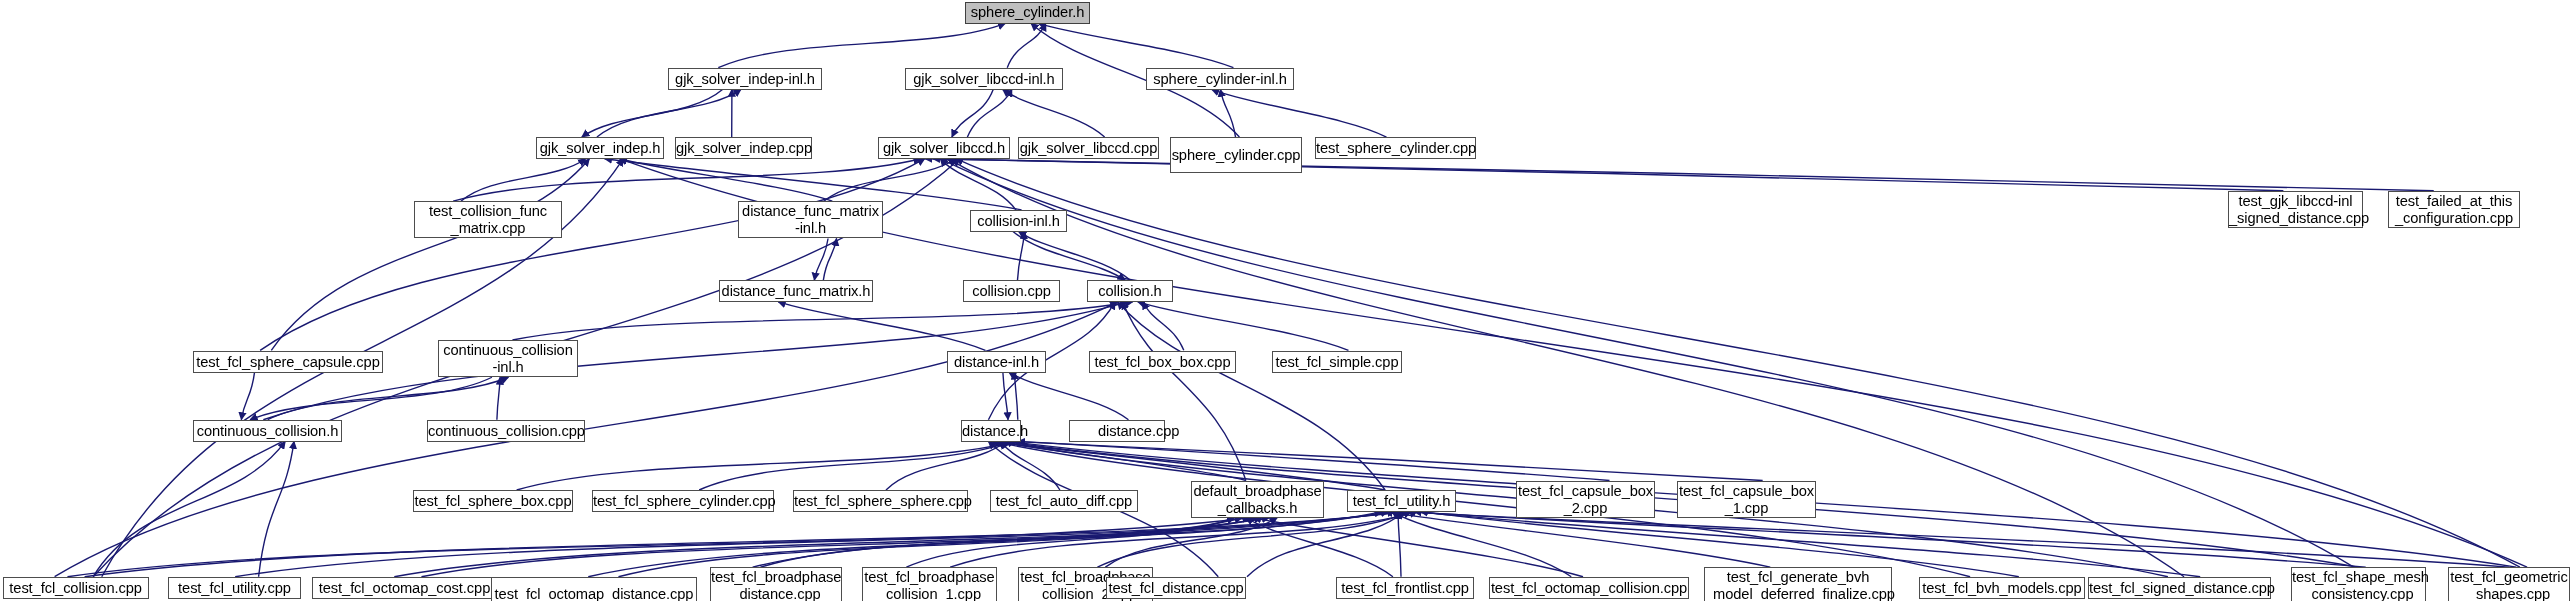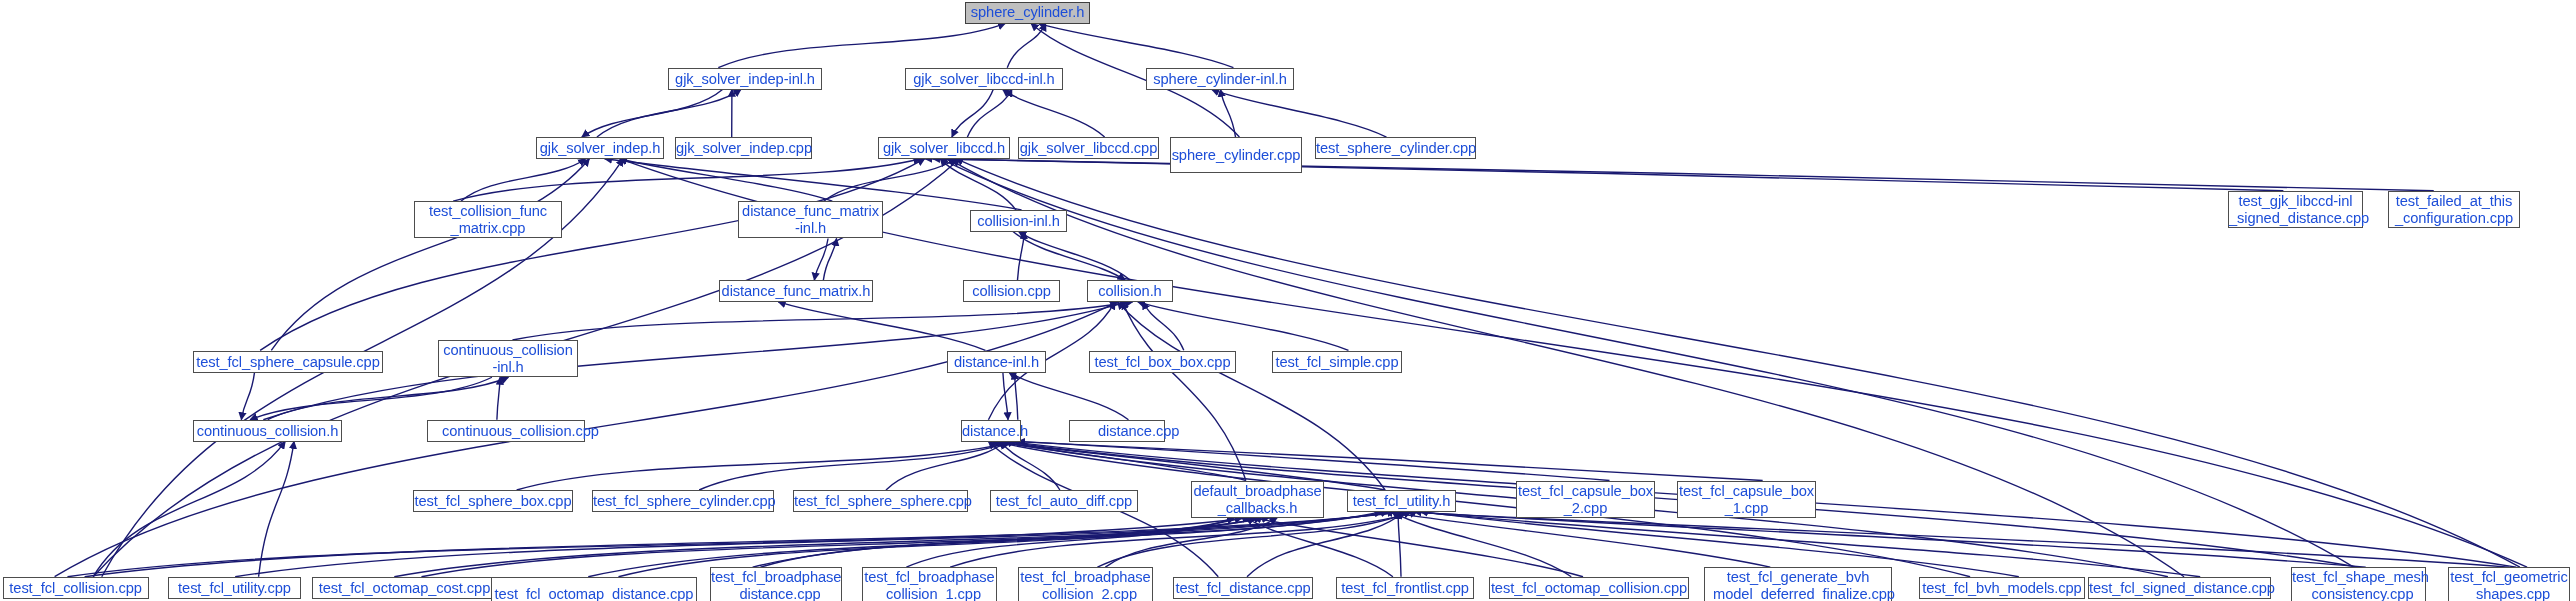--- a/index.html
+++ b/index.html
@@ -20,21 +20,21 @@
     left: 0; top: 0;
     width: 2576px;
     height: 601px;
     pointer-events: none;
   }
   .node {
     position: absolute;
     box-sizing: border-box;
     border: 1.3px solid #4d4d4d;
     background: #ffffff;
-    color: #1d4ed8;
+    color: #000000;
     font-size: 14.7px;
     line-height: 1.12;
     display: flex;
     align-items: center;
     justify-content: center;
     text-align: center;
     white-space: pre;
     letter-spacing: -0.1px;
     z-index: 5;
   }
@@ -170,21 +170,21 @@
       <div class="node" style="left: 719px; top: 280px; width: 154px; height: 22px;"><span class="lbl">distance_func_matrix.h</span></div>
       <div class="node" style="left: 963px; top: 280px; width: 97px; height: 22px;"><span class="lbl">collision.cpp</span></div>
       <div class="node" style="left: 1087px; top: 280px; width: 86px; height: 22px;"><span class="lbl">collision.h</span></div>
       <div class="node" style="left: 193px; top: 351px; width: 190px; height: 22px;"><span class="lbl">test_fcl_sphere_capsule.cpp</span></div>
       <div class="node" style="left: 438px; top: 340px; width: 140px; height: 37px;"><span class="lbl">continuous_collision
 -inl.h</span></div>
       <div class="node" style="left: 947px; top: 351px; width: 99px; height: 22px;"><span class="lbl">distance-inl.h</span></div>
       <div class="node" style="left: 1089px; top: 351px; width: 147px; height: 22px;"><span class="lbl">test_fcl_box_box.cpp</span></div>
       <div class="node" style="left: 1272px; top: 351px; width: 130px; height: 22px;"><span class="lbl">test_fcl_simple.cpp</span></div>
       <div class="node" style="left: 193px; top: 420px; width: 149px; height: 22px;"><span class="lbl">continuous_collision.h</span></div>
-      <div class="node" style="left: 427px; top: 420px; width: 158px; height: 22px; padding-left: 14px;"><span class="lbl">continuous_collision.cpp</span></div>
+      <div class="node" style="left: 427px; top: 420px; width: 158px; height: 22px;"><span class="lbl">continuous_collision.cpp</span></div>
       <div class="node" style="left: 961px; top: 420px; width: 60px; height: 22px;"><span class="lbl">distance.h</span></div>
       <div class="node" style="left: 1069px; top: 420px; width: 96px; height: 22px; padding-left: 28px;"><span class="lbl">distance.cpp</span></div>
       <div class="node" style="left: 413px; top: 490px; width: 160px; height: 22px;"><span class="lbl">test_fcl_sphere_box.cpp</span></div>
       <div class="node" style="left: 592px; top: 490px; width: 182px; height: 22px;"><span class="lbl">test_fcl_sphere_cylinder.cpp</span></div>
       <div class="node" style="left: 793px; top: 490px; width: 175px; height: 22px;"><span class="lbl">test_fcl_sphere_sphere.cpp</span></div>
       <div class="node" style="left: 990px; top: 490px; width: 148px; height: 22px;"><span class="lbl">test_fcl_auto_diff.cpp</span></div>
       <div class="node" style="left: 1191px; top: 481px; width: 133px; height: 37px;"><span class="lbl">default_broadphase
 _callbacks.h</span></div>
       <div class="node" style="left: 1347px; top: 490px; width: 109px; height: 22px;"><span class="lbl">test_fcl_utility.h</span></div>
       <div class="node" style="left: 1516px; top: 481px; width: 139px; height: 37px;"><span class="lbl">test_fcl_capsule_box
@@ -194,21 +194,21 @@
       <div class="node" style="left: 2.6px; top: 577px; width: 146px; height: 22px;"><span class="lbl">test_fcl_collision.cpp</span></div>
       <div class="node" style="left: 168px; top: 577px; width: 133px; height: 22px;"><span class="lbl">test_fcl_utility.cpp</span></div>
       <div class="node" style="left: 312px; top: 577px; width: 185px; height: 22px;"><span class="lbl">test_fcl_octomap_cost.cpp</span></div>
       <div class="node" style="left: 483px; top: 577px; width: 206px; height: 34px; margin-left: 8px;"><span class="lbl">test_fcl_octomap_distance.cpp</span></div>
       <div class="node" style="left: 710px; top: 567px; width: 132px; height: 37px;"><span class="lbl">test_fcl_broadphase
 _distance.cpp</span></div>
       <div class="node" style="left: 862px; top: 567px; width: 135px; height: 37px;"><span class="lbl">test_fcl_broadphase
 _collision_1.cpp</span></div>
       <div class="node" style="left: 1018px; top: 567px; width: 135px; height: 37px;"><span class="lbl">test_fcl_broadphase
 _collision_2.cpp</span></div>
-      <div class="node" style="left: 1173px; top: 577px; width: 140px; height: 22px;"><span class="lbl">test_fcl_distance.cpp</span></div>
+      <div class="node" style="left: 1106px; top: 577px; width: 140px; height: 22px;"><span class="lbl">test_fcl_distance.cpp</span></div>
       <div class="node" style="left: 1336px; top: 577px; width: 138px; height: 22px;"><span class="lbl">test_fcl_frontlist.cpp</span></div>
       <div class="node" style="left: 1489px; top: 577px; width: 200px; height: 22px;"><span class="lbl">test_fcl_octomap_collision.cpp</span></div>
       <div class="node" style="left: 1704px; top: 567px; width: 188px; height: 37px;"><span class="lbl">test_fcl_generate_bvh
 _model_deferred_finalize.cpp</span></div>
       <div class="node" style="left: 1907px; top: 577px; width: 166px; height: 22px; margin-left: 12px;"><span class="lbl">test_fcl_bvh_models.cpp</span></div>
       <div class="node" style="left: 2088px; top: 577px; width: 183px; height: 22px;"><span class="lbl">test_fcl_signed_distance.cpp</span></div>
       <div class="node" style="left: 2291px; top: 567px; width: 135px; height: 37px;"><span class="lbl">test_fcl_shape_mesh
 _consistency.cpp</span></div>
       <div class="node" style="left: 2448px; top: 567px; width: 122px; height: 37px;"><span class="lbl">test_fcl_geometric
 _shapes.cpp</span></div>

